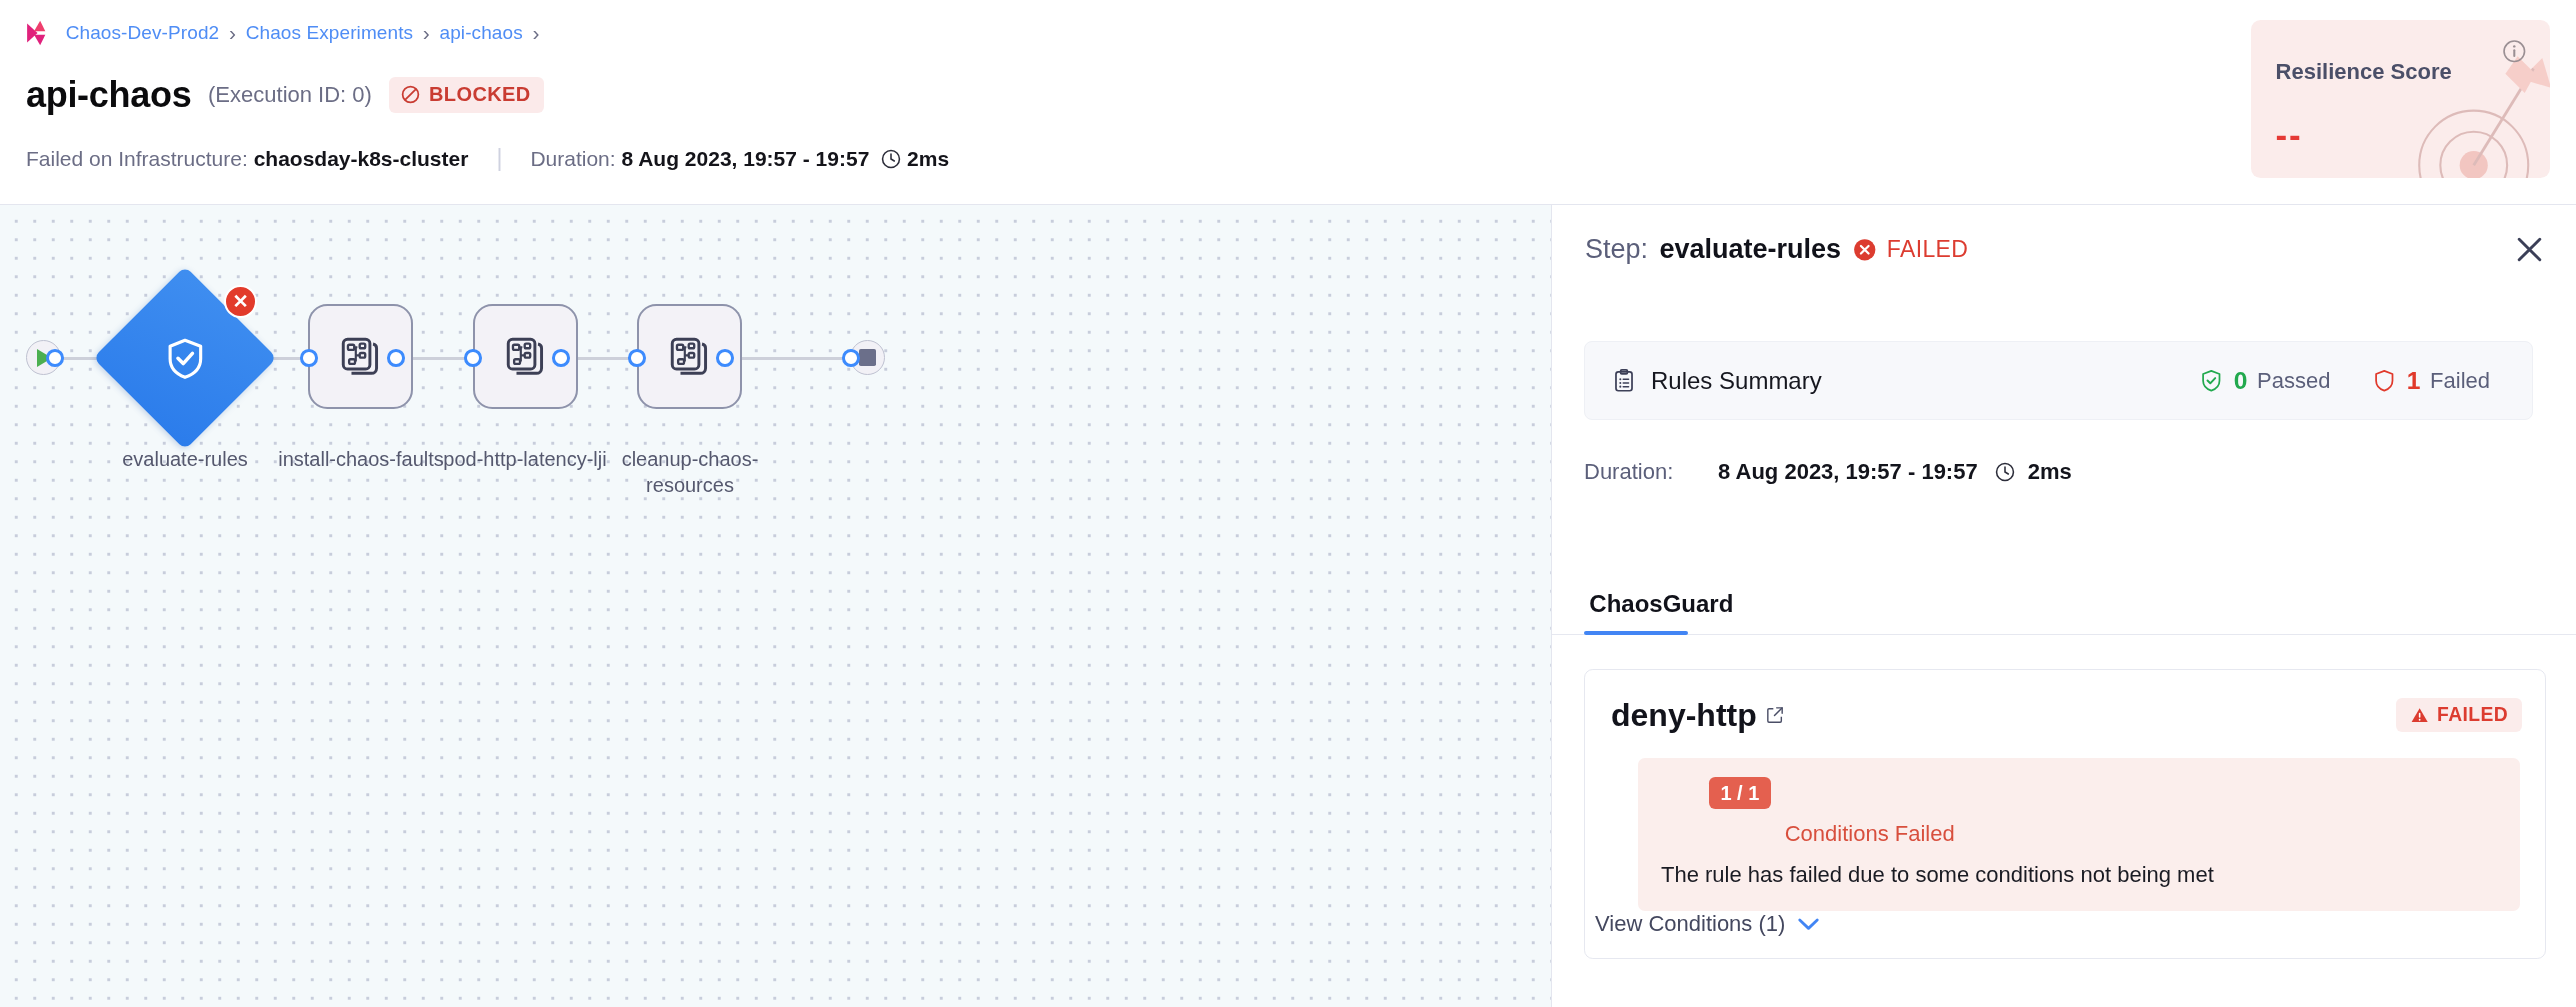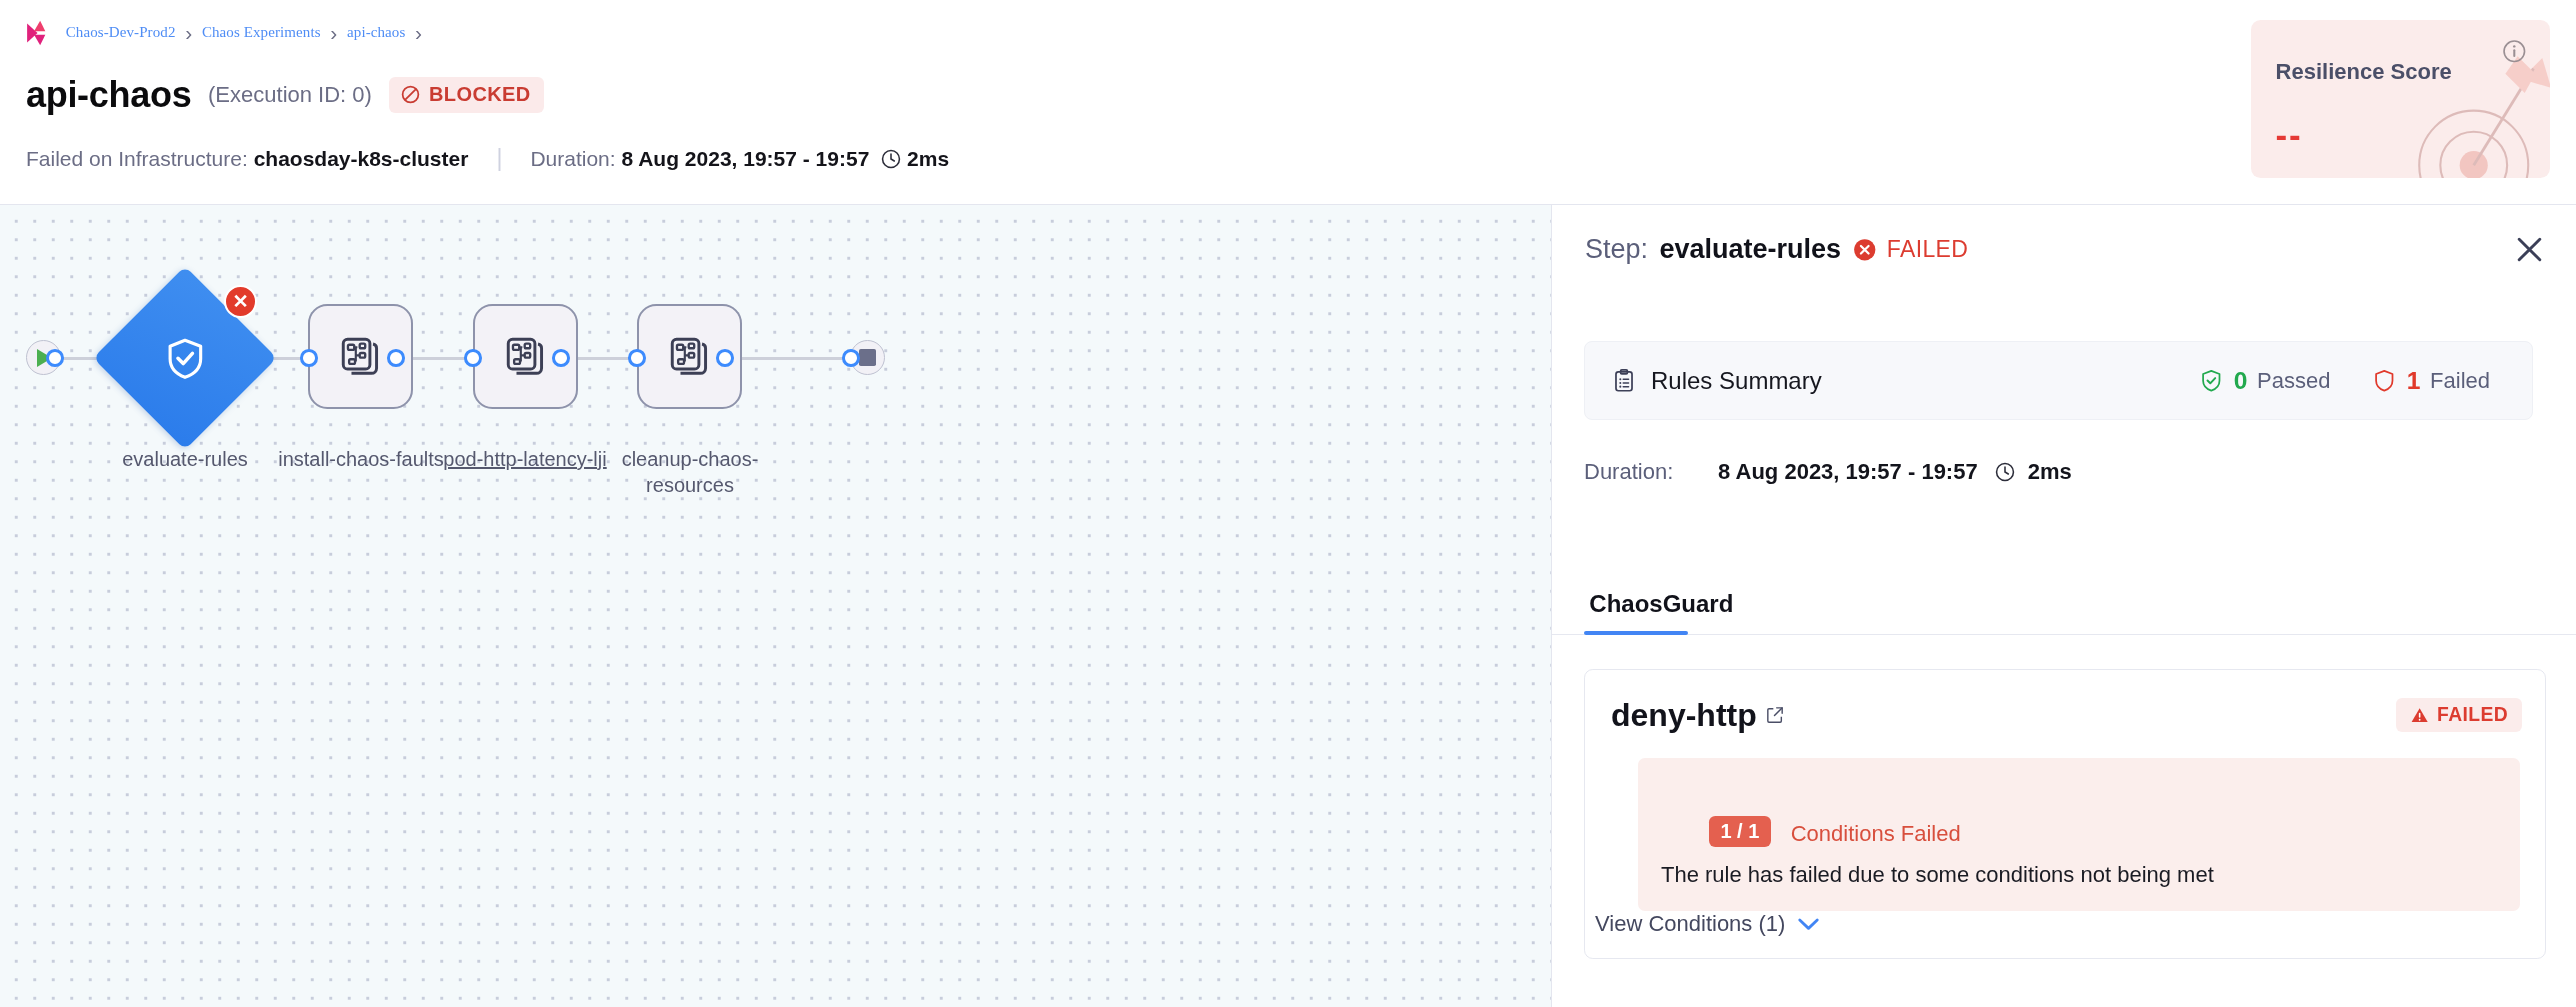--- a/index.html
+++ b/index.html
@@ -18,22 +18,22 @@
     border-bottom: 0.9px solid #e4e6ef;
   }
 
   .breadcrumb {
     position: absolute; left: 26px; top: 17.6px;
     display: flex; align-items: center; gap: 9.7px;
     height: 30px;
   }
   .brand-logo { width: 30px; height: 26px; display: block; flex: none; }
   .bc-link {
-    font-size: 15px; color: #4f8df5; text-decoration: none;
-    white-space: nowrap; letter-spacing: 0.1px; font-family: Liberation Serif, serif;
+    font-size: 19px; color: #4f8df5; text-decoration: none;
+    white-space: nowrap; letter-spacing: 0.1px;
   }
   .bc-sep { font-size: 21px; color: #6b6d85; }
 
   .title-row {
     position: absolute; left: 26px; top: 74px;
     display: flex; align-items: center; gap: 16.7px;
   }
   .page-title { font-size: 36px; font-weight: 700; color: #0b0b0d; letter-spacing: -0.3px; }
   .exec-id { font-size: 22px; color: #6b6d85; }
   .status-pill {
@@ -215,21 +215,21 @@
     margin-left: auto; display: inline-flex; align-items: center; gap: 8px;
     background: #fbeceb; color: #dc3c30; border-radius: 6.2px;
     padding: 6.2px 14px; font-size: 19.3px; font-weight: 700; letter-spacing: 0.4px;
   }
   .warn-ico { width: 19.3px; height: 18.5px; display: block; }
 
   .cond-box {
     position: absolute; left: 53px; top: 88px; right: 24.6px;
     background: #fbeeec; border-radius: 7px; padding: 19.3px 23px 23px 23px;
   }
-  .cond-top { display: flex; align-items: flex-end; gap: 20px; padding-left: 48px; }
+  .cond-top { display: flex; align-items: flex-start; gap: 14px; padding-left: 48px; }
   .cond-count {
     background: #e4604f; color: #ffffff; border-radius: 6.2px;
     padding: 4.4px 11.4px; font-size: 20px; font-weight: 700;
   }
   .cond-label { font-size: 22px; color: #d84f3d; margin-top: 44px; }
   .cond-desc { margin-top: 15px; font-size: 22px; color: #1a1b23; }
 
   .view-cond {
     position: absolute; left: 10px; bottom: 21px;
     display: flex; align-items: center; gap: 11.4px; cursor: pointer;
@@ -349,21 +349,21 @@
         <rect x="3.2" y="3.2" width="13.6" height="15.2" rx="2.2" fill="none" stroke="#3c3f55" stroke-width="1.5"></rect>
         <path d="M18.4 5.6 a2.2 2.2 0 0 1 1.8 2.2 V18 a2.6 2.6 0 0 1 -2.6 2.6 H7.4" fill="none" stroke="#3c3f55" stroke-width="1.5"></path>
         <rect x="5.6" y="6" width="3.2" height="2.6" rx=".7" fill="none" stroke="#3c3f55" stroke-width="1.2"></rect>
         <rect x="11.6" y="5.4" width="2.8" height="2.4" rx=".7" fill="none" stroke="#3c3f55" stroke-width="1.2"></rect>
         <rect x="11.6" y="10.2" width="2.8" height="2.4" rx=".7" fill="none" stroke="#3c3f55" stroke-width="1.2"></rect>
         <rect x="6.2" y="13.4" width="3" height="2.4" rx=".7" fill="none" stroke="#3c3f55" stroke-width="1.2"></rect>
         <path d="M8.8 7.3 H10.4 M9.6 7.3 V11.4 H11.6 M9.6 11.4 V14.6" fill="none" stroke="#3c3f55" stroke-width="1.1"></path>
       </svg>
     </div>
     <div class="port" style="left:552px;"></div>
-    <div class="node-label" style="left:424px;text-decoration:underline;">pod-http-latency-lji</div>
+    <div class="node-label" style="left:424px;">pod-http-latency-lji</div>
 
     <div class="port" style="left:628px;"></div>
     <div class="stepbox" style="left:637px;">
       <svg viewBox="0 0 24 24">
         <rect x="3.2" y="3.2" width="13.6" height="15.2" rx="2.2" fill="none" stroke="#3c3f55" stroke-width="1.5"></rect>
         <path d="M18.4 5.6 a2.2 2.2 0 0 1 1.8 2.2 V18 a2.6 2.6 0 0 1 -2.6 2.6 H7.4" fill="none" stroke="#3c3f55" stroke-width="1.5"></path>
         <rect x="5.6" y="6" width="3.2" height="2.6" rx=".7" fill="none" stroke="#3c3f55" stroke-width="1.2"></rect>
         <rect x="11.6" y="5.4" width="2.8" height="2.4" rx=".7" fill="none" stroke="#3c3f55" stroke-width="1.2"></rect>
         <rect x="11.6" y="10.2" width="2.8" height="2.4" rx=".7" fill="none" stroke="#3c3f55" stroke-width="1.2"></rect>
         <rect x="6.2" y="13.4" width="3" height="2.4" rx=".7" fill="none" stroke="#3c3f55" stroke-width="1.2"></rect>

